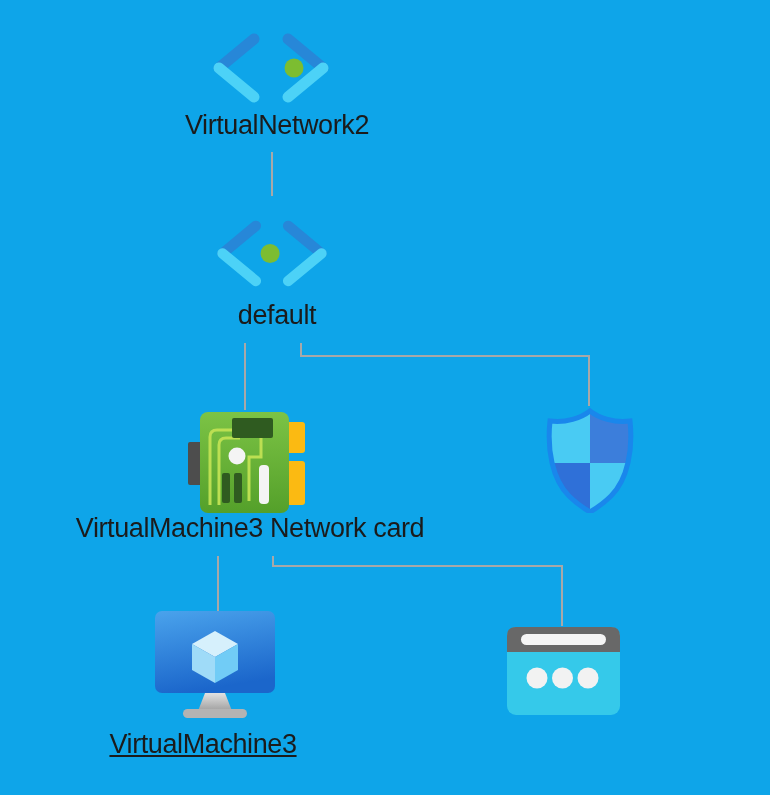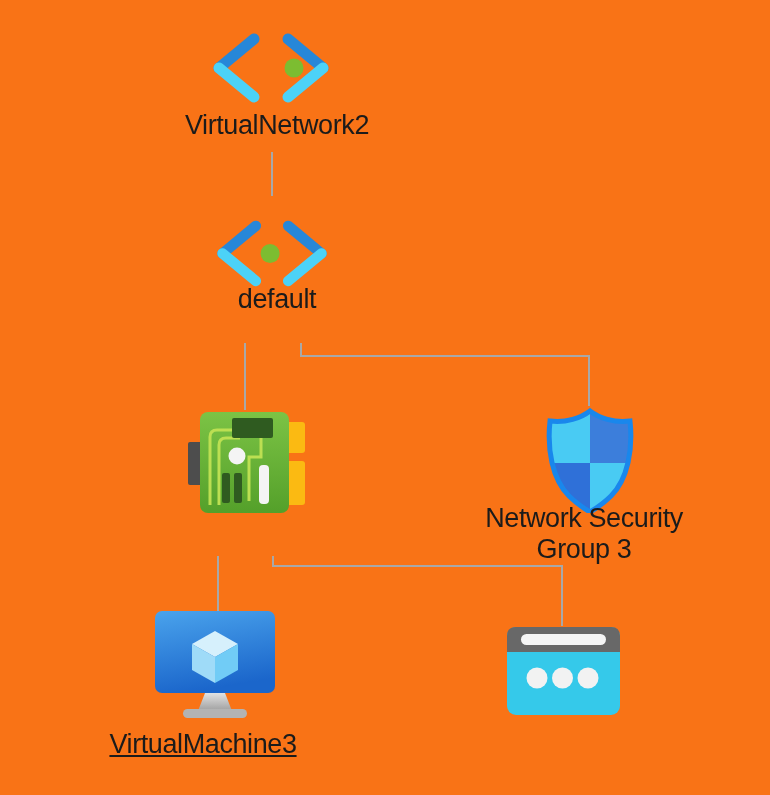--- a/index.html
+++ b/index.html
@@ -1,19 +1,19 @@
 <!DOCTYPE html>
 <html><head>
 <meta charset="utf-8">
 <style>
   html,body{margin:0;padding:0;background:#ffffff;}
   .canvas{
     position:relative;
     width:770px;height:795px;
-    background:#f97316;
+    background:#0ea5e9;
     overflow:hidden;
     font-family:"Liberation Sans",sans-serif;
   }
   .edges{position:absolute;left:0;top:0;width:770px;height:795px;}
   .edges path{stroke:#a8a8a8;stroke-width:2;fill:none;}
   .node{position:absolute;line-height:0;}
   .label{
     position:absolute;
     text-align:center;
     font-size:27px;
@@ -24,21 +24,21 @@
   }
   
   .n-vnet2   {left:210px; top:31px;}
   .n-default {left:214px; top:218px;}
   .n-nic     {left:188px; top:410px;}
   .n-nsg     {left:542px; top:407px;}
   .n-vm      {left:153px; top:611px;}
   .n-ip      {left:507px; top:627px;}
   
   .l-vnet2   {left:77px;  top:110px; width:400px;}
-  .l-default {left:77px;  top:284px; width:400px;}
+  .l-default {left:77px;  top:300px; width:400px;}
   .l-nic     {left:50px;  top:513px; width:400px;}
   .l-nsg     {left:469px; top:503px; width:230px; white-space:normal;}
   .l-vm      {left:3px;   top:729px; width:400px;text-decoration:underline;}
   .l-ip      {left:368px; top:729px; width:400px;}
 </style>
 </head>
 <body>
 
 <div class="canvas">
 
@@ -95,40 +95,40 @@
           <path d="M73 26 V47 H61 V91"></path>
         </g>
         <rect x="44" y="8" width="41" height="20" rx="2" fill="#2f5b20"></rect>
         <circle cx="49" cy="46" r="8.5" fill="#f4f4f4"></circle>
         <rect x="34" y="63" width="8" height="30" rx="2" fill="#2f5b20"></rect>
         <rect x="46" y="63" width="8" height="30" rx="2" fill="#2f5b20"></rect>
         <rect x="71" y="55" width="10" height="39" rx="4" fill="#f4f4f4"></rect>
       </svg>
     </span>
   </div>
+  <div class="label l-nic">VirtualMachine3 Network card</div>
 
   <div class="node n-nsg">
     <span>
       <svg width="96" height="106" viewBox="0 0 96 106">
         <defs>
           <clipPath id="shieldclip">
             <path d="M48 4 C39 11 24 16 8 14 C5 42 10 72 27 89 C35 97 43 102 48 105 C53 102 61 97 69 89 C86 72 91 42 88 14 C72 16 57 11 48 4 Z"></path>
           </clipPath>
         </defs>
         <g clip-path="url(#shieldclip)">
           <rect x="0" y="0" width="48" height="56" fill="#49cbf3"></rect>
           <rect x="48" y="0" width="48" height="56" fill="#3c7edb"></rect>
           <rect x="0" y="56" width="48" height="50" fill="#2f70d8"></rect>
           <rect x="48" y="56" width="48" height="50" fill="#49cbf3"></rect>
         </g>
         <path d="M48 4 C39 11 24 16 8 14 C5 42 10 72 27 89 C35 97 43 102 48 105 C53 102 61 97 69 89 C86 72 91 42 88 14 C72 16 57 11 48 4 Z" fill="none" stroke="#1987ec" stroke-width="5"></path>
       </svg>
     </span>
   </div>
-  <div class="label l-nsg">Network Security Group 3</div>
 
   <div class="node n-vm">
     <span>
       <svg width="124" height="108" viewBox="0 0 124 108">
         <defs>
           <linearGradient id="vmscr" x1="0" y1="0" x2="0.25" y2="1">
             <stop offset="0" stop-color="#4aa3ec"></stop>
               <stop offset="1" stop-color="#1b66cb"></stop>
           </linearGradient>
           <linearGradient id="vmstand" x1="0" y1="0" x2="0" y2="1">

